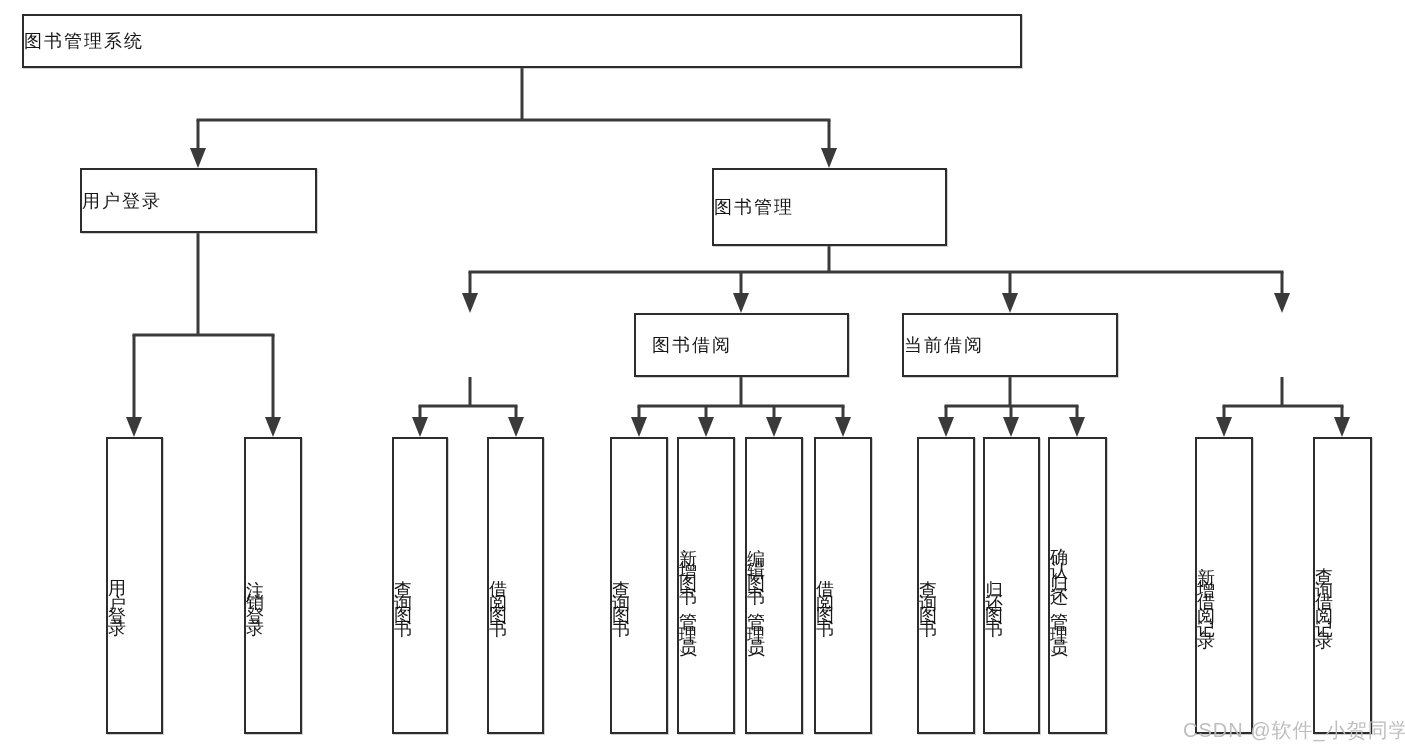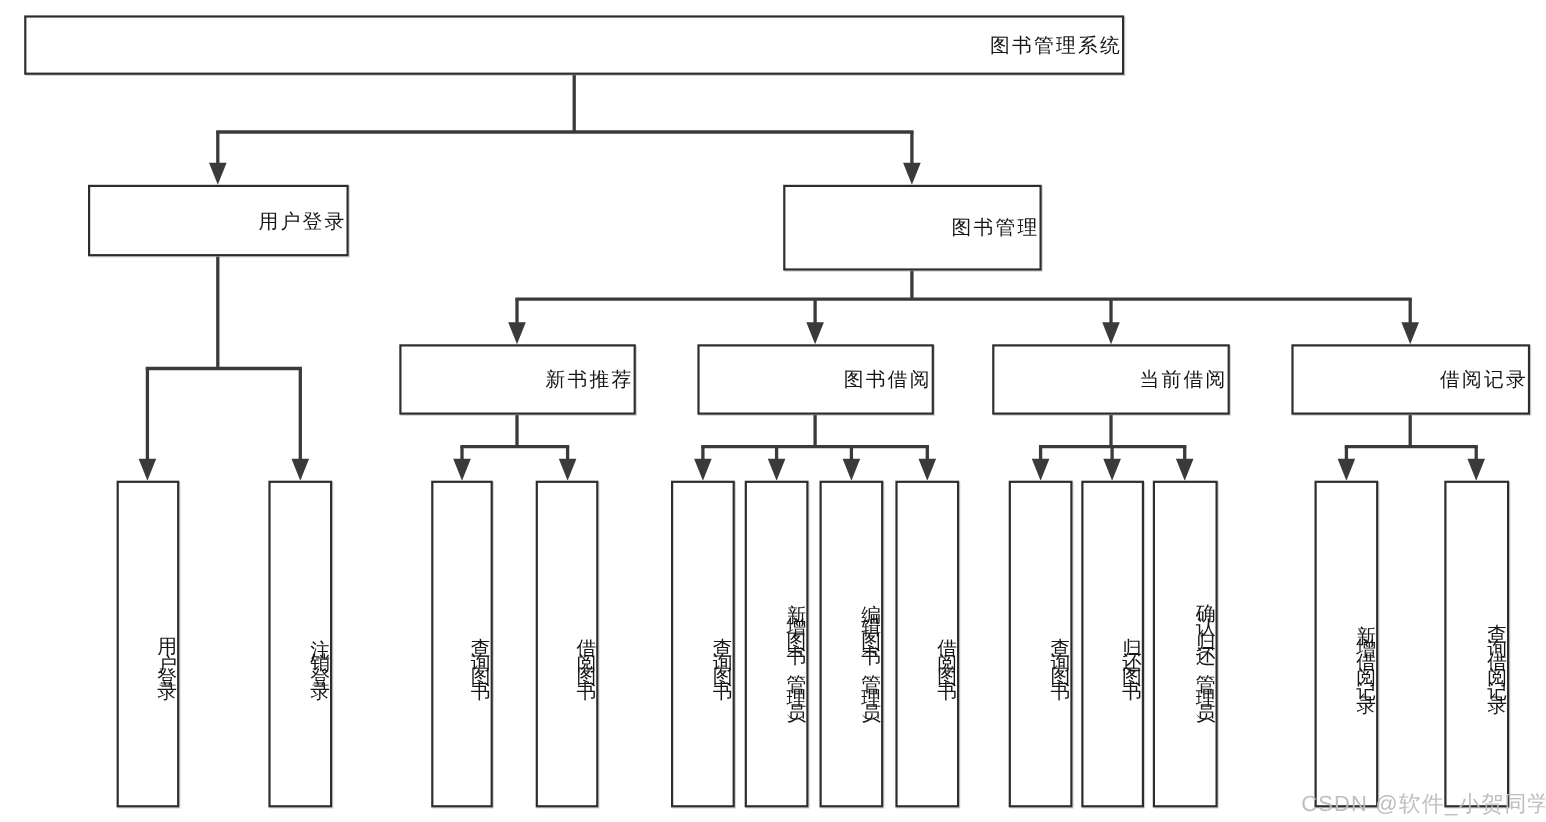--- a/index.html
+++ b/index.html
@@ -23,21 +23,21 @@
     z-index: 1;
   }
   .node {
     position: absolute;
     box-sizing: border-box;
     background: #ffffff;
     border: 2px solid #2d2d2d;
     box-shadow: 1px 1px 0 rgba(120,120,120,0.35);
     display: flex;
     align-items: center;
-    justify-content: flex-end;
+    justify-content: flex-start;
     z-index: 2;
     color: #161616;
   }
   .hbox span {
     font-size: 18px;
     letter-spacing: 2px;
     white-space: nowrap;
     line-height: 1;
   }
   .vbox span {
@@ -138,32 +138,26 @@
     <span>图书管理系统</span>
   </div>
 
   <div class="node hbox" style="left:80px; top:168px; width:237px; height:65px;">
     <span>用户登录</span>
   </div>
   <div class="node hbox" style="left:712px; top:168px; width:235px; height:78px;">
     <span>图书管理</span>
   </div>
 
-  <div class="node hbox" style="left:363px; top:313px; width:215px; height:64px;">
-    <span>新书推荐</span>
-  </div>
   <div class="node hbox" style="left:634px; top:313px; width:215px; height:64px;padding-left:16px;">
     <span>图书借阅</span>
   </div>
   <div class="node hbox" style="left:902px; top:313px; width:216px; height:64px;">
     <span>当前借阅</span>
   </div>
-  <div class="node hbox" style="left:1174px; top:313px; width:217px; height:64px;">
-    <span>借阅记录</span>
-  </div>
 
   <div class="node vbox" style="left:106px; top:437px; width:57px; height:297px;">
     <span>用户登录</span>
   </div>
   <div class="node vbox" style="left:244px; top:437px; width:58px; height:297px;">
     <span>注销登录</span>
   </div>
 
   <div class="node vbox" style="left:392px; top:437px; width:56px; height:297px;">
     <span>查询图书</span>

